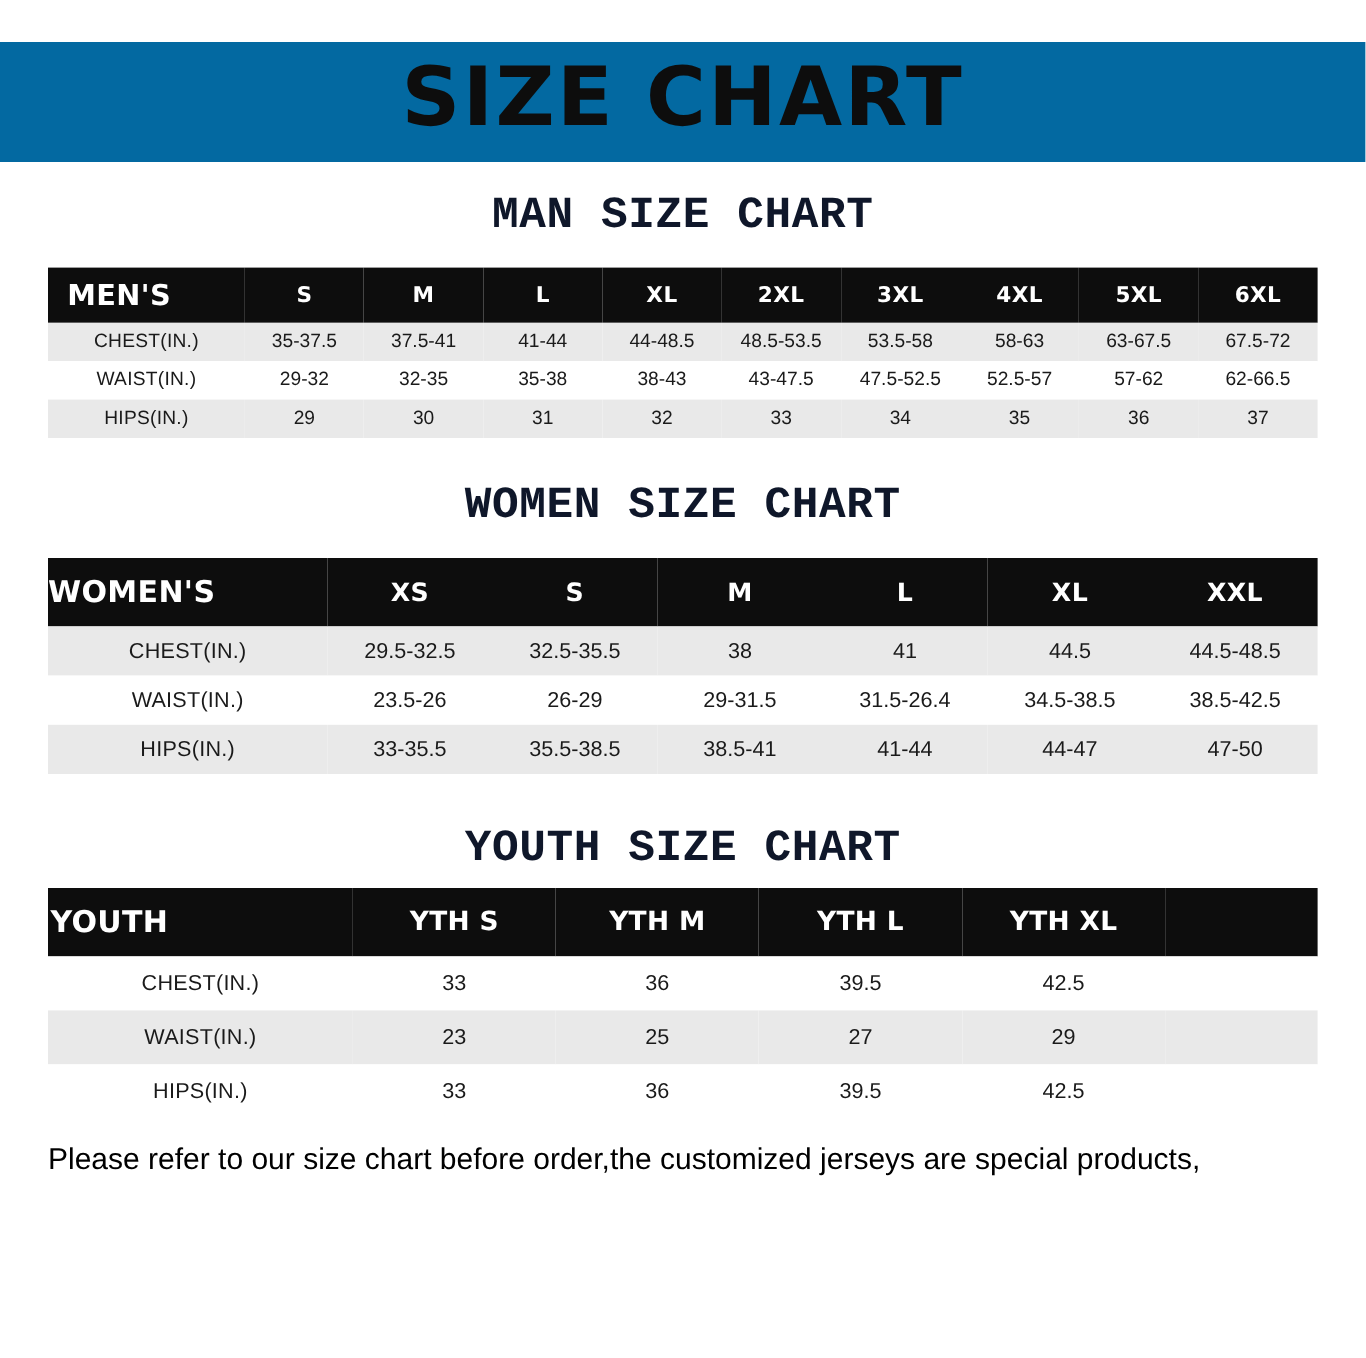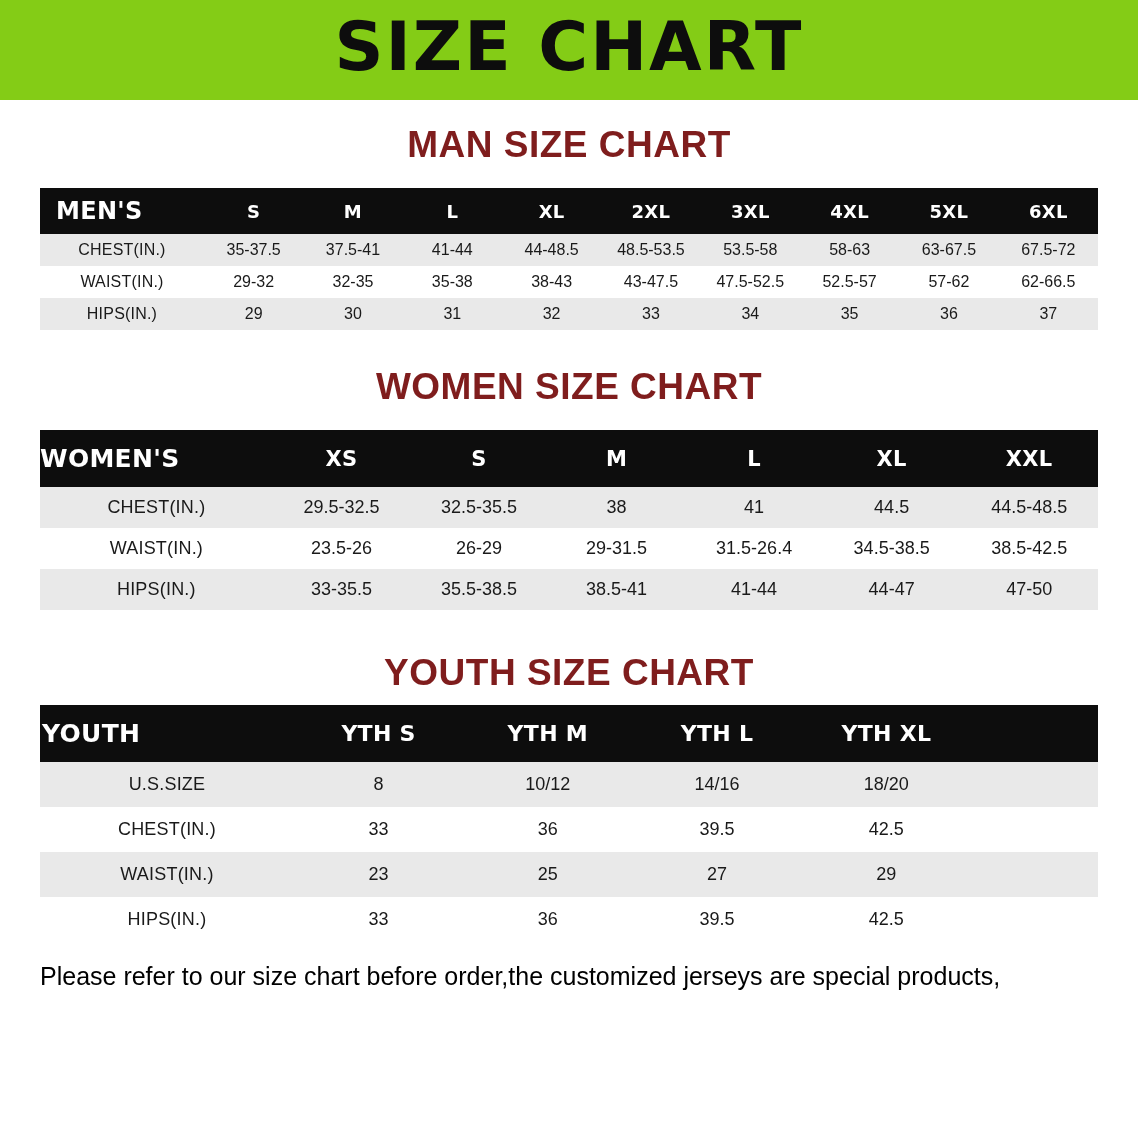--- a/index.html
+++ b/index.html
@@ -13,43 +13,44 @@
     height: 1132px;
     font-family: "Liberation Sans", sans-serif;
     color: #111111;
     overflow: hidden;
   }
 
   
   .banner {
     width: 100%;
     height: 100px;
-    background: #84cc16;
+    background: #0369a1;
     display: flex;
     align-items: center;
     justify-content: center;
+    margin-top: 35px;
   }
   .banner-title {
     font-family: "DejaVu Sans", sans-serif;
     font-weight: 700;
     font-size: 68px;
     letter-spacing: 2px;
     color: #0d0d0d;
     line-height: 1;
     padding-bottom: 6px;
   }
 
   
   .section-heading {
     text-align: center;
-    font-family: Liberation Sans, sans-serif;
+    font-family: Liberation Mono, monospace;
     font-weight: 700;
     font-size: 37px;
     letter-spacing: 0.5px;
-    color: #7f1d1d;
+    color: #0f172a;
   }
   .sh-man    { margin-top: 24px; margin-bottom: 22px; }
   .sh-women  { margin-top: 36px; margin-bottom: 22px; }
   .sh-youth  { margin-top: 42px; margin-bottom: 11px; }
 
   
   .table-wrap {
     margin: 0 40px;
   }
   table {
@@ -247,28 +248,20 @@
       <tr>
         <th class="label-col">YOUTH</th>
         <th>YTH S</th>
         <th>YTH M</th>
         <th>YTH L</th>
         <th>YTH XL</th>
         <th></th>
       </tr>
     </thead>
     <tbody>
-      <tr class="row-light">
-        <td class="label-col">U.S.SIZE</td>
-        <td>8</td>
-        <td>10/12</td>
-        <td>14/16</td>
-        <td>18/20</td>
-        <td></td>
-      </tr>
       <tr class="row-white">
         <td class="label-col">CHEST(IN.)</td>
         <td>33</td>
         <td>36</td>
         <td>39.5</td>
         <td>42.5</td>
         <td></td>
       </tr>
       <tr class="row-light">
         <td class="label-col">WAIST(IN.)</td>

